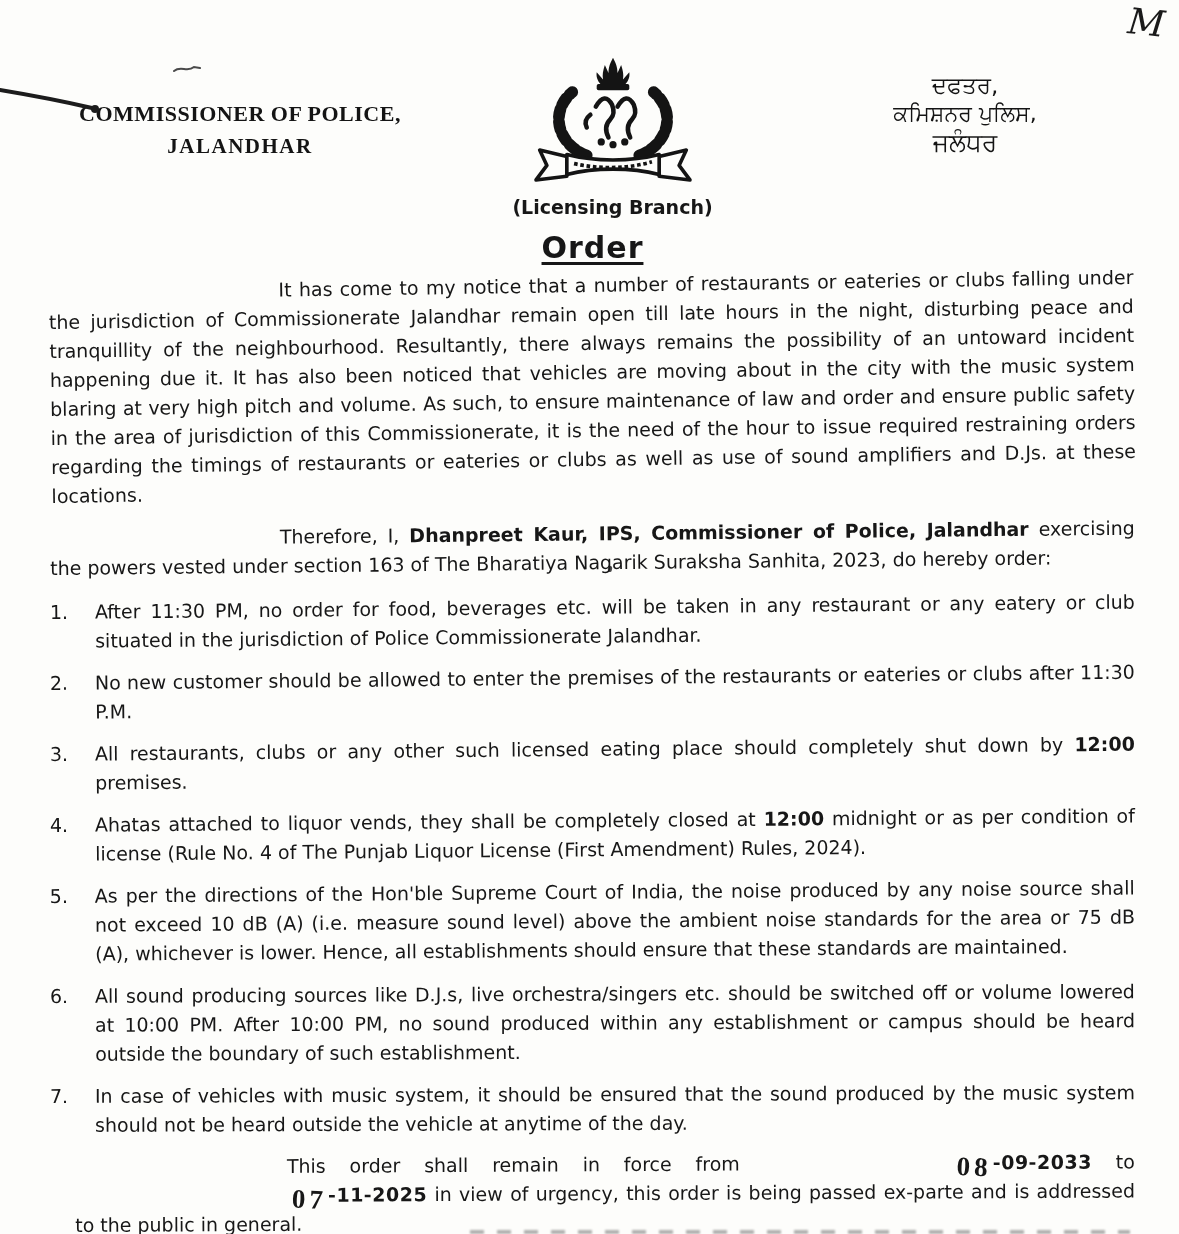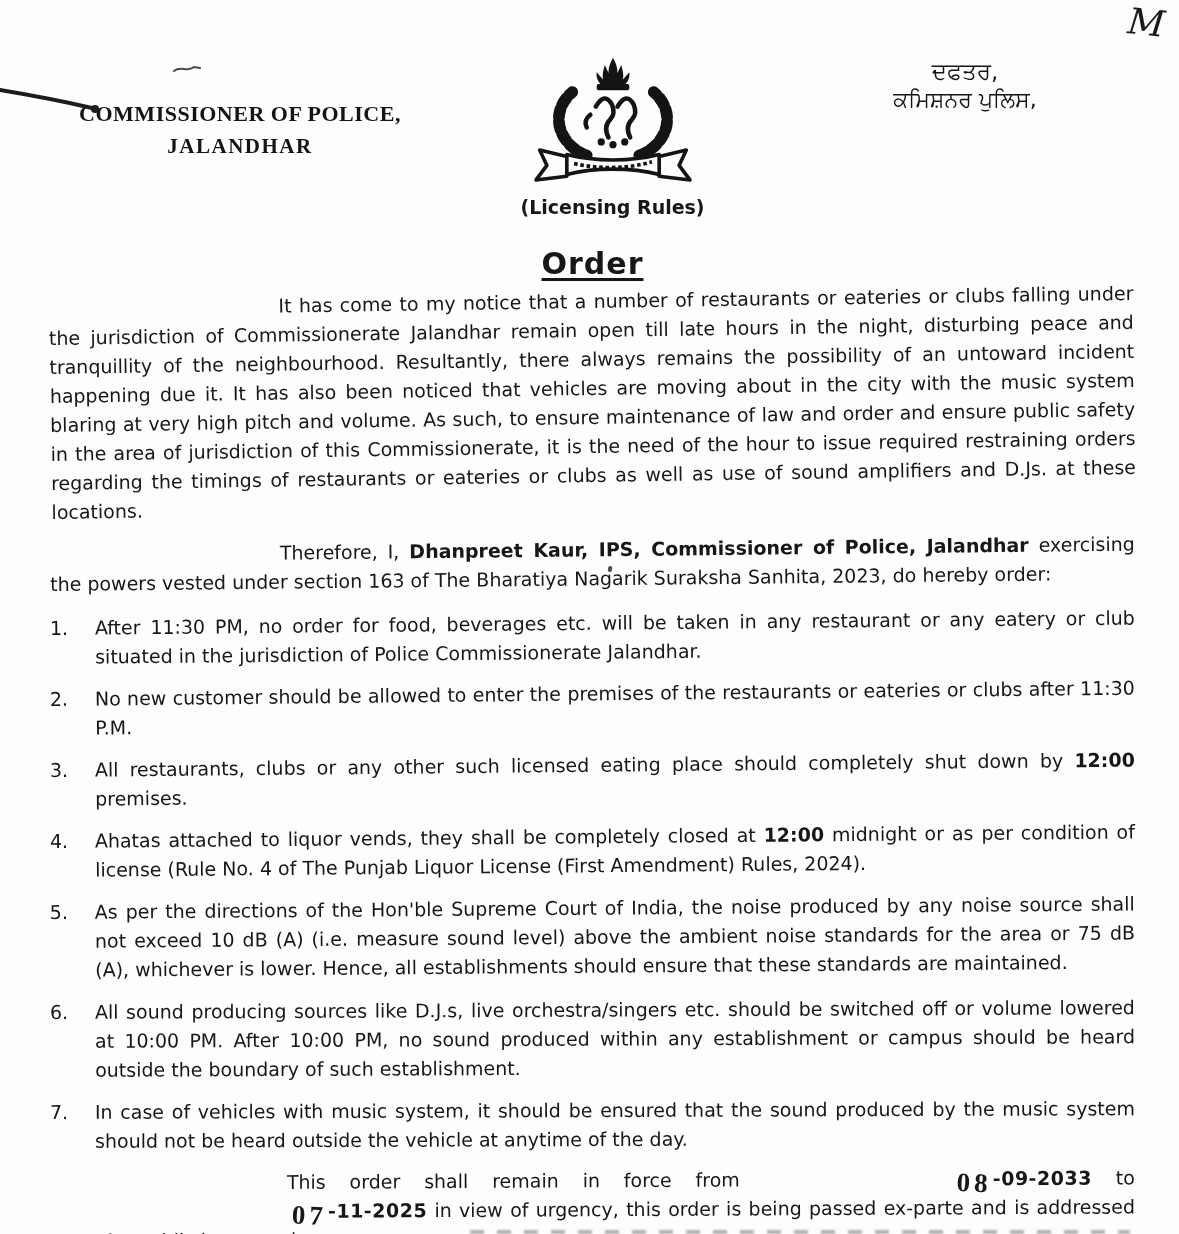--- a/index.html
+++ b/index.html
@@ -40,28 +40,28 @@
   }
   .office-block {
     text-align:center; margin-top:32px;
     font-family:"Liberation Serif", serif; font-weight:bold; color:#141414;
   }
   .office-l1 { font-size:21px; letter-spacing:.5px; }
   .office-l2 { font-size:22px; margin-top:15px; letter-spacing:.5px; }
   .office-l3 { font-size:21px; margin-top:7px; letter-spacing:1.5px; }
   .emblem-block { text-align:center; }
   .branch-label { font-size:19px; font-weight:bold; margin-top:2px; }
-  .punjabi-block { text-align:center; margin-top:4px; color:#141414; }
+  .punjabi-block { text-align:center; margin-top:18px; color:#141414; }
   .pa-l1 { font-size:23px; }
   .pa-l2 { font-size:22px; margin-top:2px; }
   .pa-l3 { font-size:25px; margin-top:2px; }
 
   
   .order-title {
-    text-align:center; margin-top:28px;
+    text-align:center; margin-top:12px;
     font-size:30px; font-weight:bold;
     text-decoration:underline; text-underline-offset:4px; text-decoration-thickness:3px;
     letter-spacing:1px;
   }
 
   
   .body-text { font-size:19px; line-height:29px; text-align:justify; }
   .para { margin:0; }
   .para-intro {
     margin-top:14px; text-indent:230px;
@@ -140,26 +140,27 @@
           </g>
           <circle cx="82" cy="97" r="4" fill="#141414"></circle>
           <circle cx="95" cy="100" r="4" fill="#141414"></circle>
           <circle cx="108" cy="97" r="4" fill="#141414"></circle>
 
           <path d="M14 106 L44 113 L44 135 L10 139 L22 123 Z" fill="#fdfdfb" stroke="#141414" stroke-width="4" stroke-linejoin="round"></path>
           <path d="M176 106 L146 113 L146 135 L180 139 L168 123 Z" fill="#fdfdfb" stroke="#141414" stroke-width="4" stroke-linejoin="round"></path>
           <path d="M44 111 C75 119 115 119 146 111 L146 133 C115 125 75 125 44 133 Z" fill="#fdfdfb" stroke="#141414" stroke-width="4" stroke-linejoin="round"></path>
           <path d="M52 121 C80 127 110 127 138 119" fill="none" stroke="#141414" stroke-width="4" stroke-dasharray="4 3"></path>
         </svg>
-        <div class="branch-label">(Licensing Rules)</div>
+        <div class="branch-label">(Licensing Branch)</div>
       </div>
 
       <div class="punjabi-block">
         <div class="pa-l1">ਦਫਤਰ,</div>
         <div class="pa-l2">ਕਮਿਸ਼ਨਰ ਪੁਲਿਸ,</div>
+        <div class="pa-l3">ਜਲੰਧਰ</div>
       </div>
     </div>
 
     <div class="order-title">Order</div>
 
     <div class="body-text">
 
       <p class="para para-intro">It has come to my notice that a number of restaurants or eateries or clubs falling under the jurisdiction of Commissionerate Jalandhar remain open till late hours in the night, disturbing peace and tranquillity of the neighbourhood. Resultantly, there always remains the possibility of an untoward incident happening due it. It has also been noticed that vehicles are moving about in the city with the music system blaring at very high pitch and volume. As such, to ensure maintenance of law and order and ensure public safety in the area of jurisdiction of this Commissionerate, it is the need of the hour to issue required restraining orders regarding the timings of restaurants or eateries or clubs as well as use of sound amplifiers and D.Js. at these locations.</p>
 
       <p class="para para-authority"><span>Therefore, I, </span><b>Dhanpreet Kaur, IPS, Commissioner of Police, Jalandhar</b><span> exercising the powers vested under section 163 of The Bharatiya Nagarik Suraksha Sanhita, 2023, do hereby order:</span></p>

